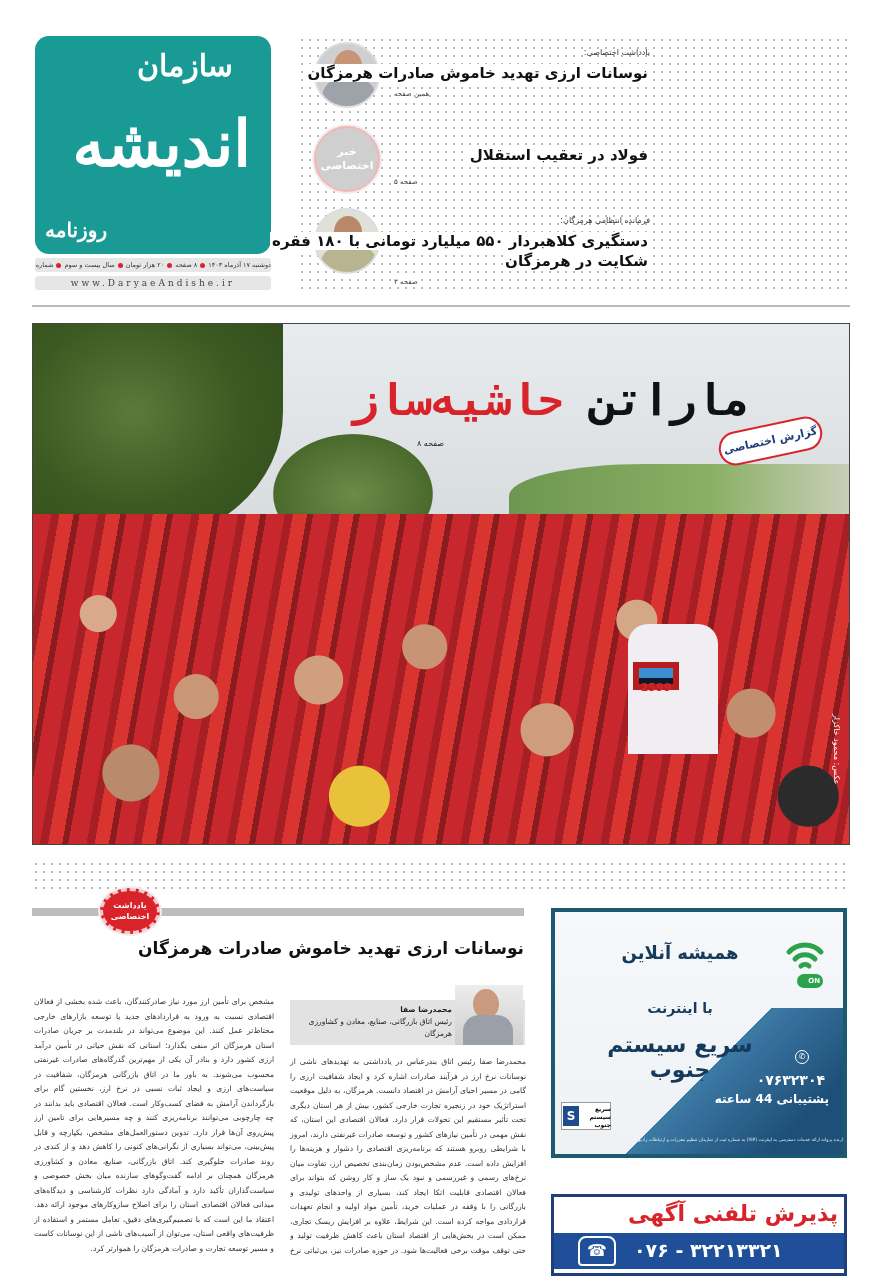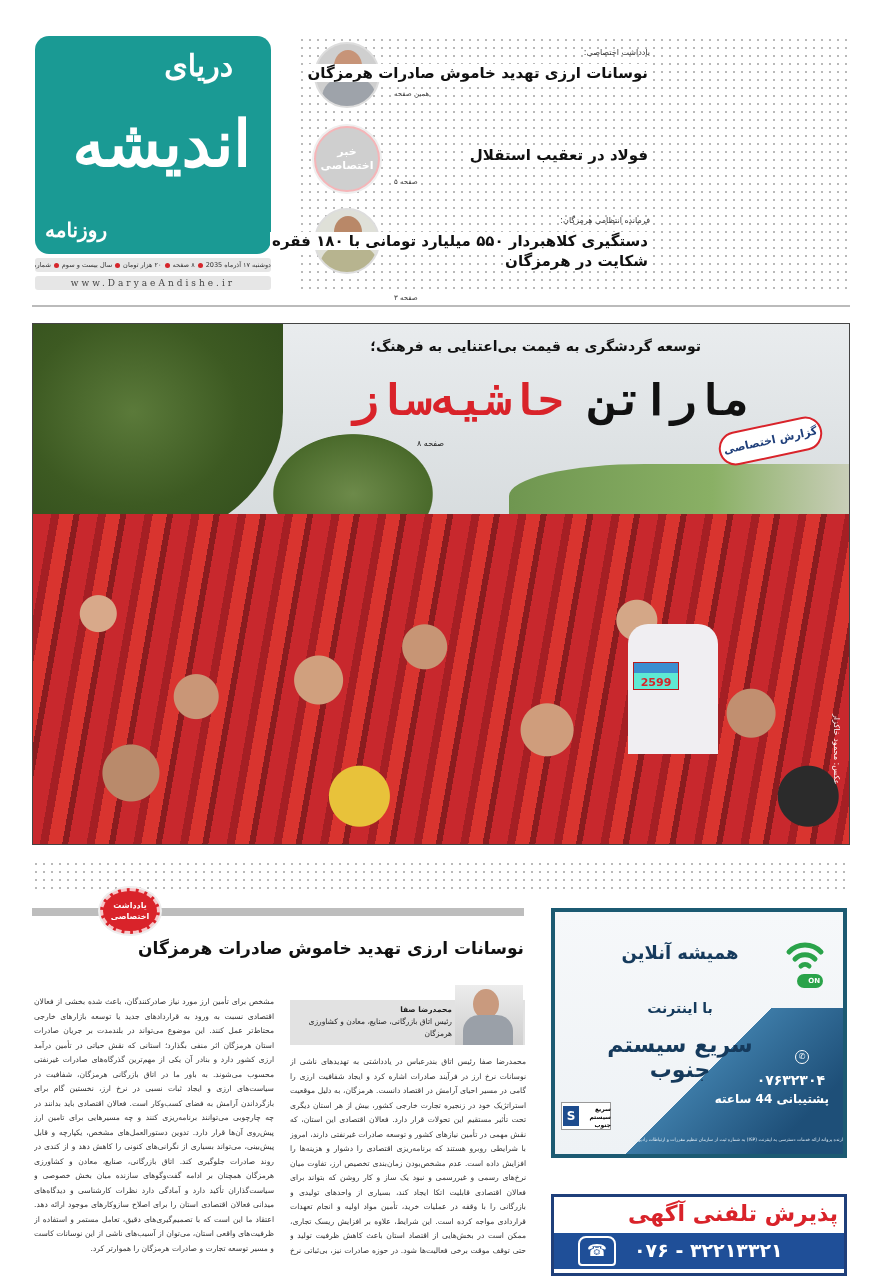--- a/index.html
+++ b/index.html
@@ -60,21 +60,21 @@
       radial-gradient(circle at 48% 40%, #c79575 0 22px, transparent 23px),
       radial-gradient(circle at 63% 65%, #cf9d7c 0 26px, transparent 27px),
       radial-gradient(circle at 74% 32%, #d4a787 0 20px, transparent 21px),
       radial-gradient(circle at 88% 60%, #c18f70 0 24px, transparent 25px),
       radial-gradient(circle at 12% 78%, #b98a6b 0 28px, transparent 29px),
       radial-gradient(circle at 40% 85%, #e8c23a 0 30px, transparent 31px),
       radial-gradient(circle at 95% 85%, #2b2b2b 0 30px, transparent 31px),
       repeating-linear-gradient(100deg, #c8282d 0 18px, #a51f24 18px 26px, #d9342f 26px 40px, #8a1c1f 40px 46px);
   }
   #hero .runner-white { position:absolute; left:595px; top:300px; width:90px; height:130px; background:#f0eef2; border-radius: 20px 20px 0 0; }
-  #hero .bib { position:absolute; left:600px; top:338px; width:46px; height:28px; background:#5eead4; border:1px solid #b91c1c; color:#d6262b; font-size:11px; font-weight:bold; text-align:center; line-height:16px; padding-top:12px; }
+  #hero .bib { position:absolute; left:600px; top:338px; width:46px; height:28px; background:#0f172a; border:6px solid #b91c1c; color:#d6262b; font-size:11px; font-weight:bold; text-align:center; line-height:16px; padding-top:12px; }
   #hero .bib::before { content:""; position:absolute; left:0; top:0; width:100%; height:10px; background:#3b8ed0; }
   #hero .kicker { position:absolute; right:148px; top:14px; font-size:14px; font-weight:bold; color:#111; direction: rtl; white-space: nowrap; }
   #hero .title { position:absolute; right:100px; top:50px; font-size:44px; font-weight:bold; direction: rtl; white-space: nowrap; font-family: Liberation Mono, monospace; }
   #hero .title .red { color:#d9232a; }
   #hero .page { position:absolute; left:384px; top:115px; font-size:8px; color:#222; direction: rtl; }
   #hero .report-badge { position:absolute; left:685px; top:100px; width:105px; height:34px; background:#fff; border:2px solid #d9232a; border-radius:18px; transform: rotate(-12deg); color:#1f3f7a; font-size:11px; font-weight:bold; direction: rtl; text-align:center; line-height:30px; }
   #hero .credit { position:absolute; right:8px; top:390px; writing-mode: vertical-rl; font-size:8px; color:#fff; direction: rtl; }
   
   #sep-dots { left: 32px; top: 860px; width: 818px; height: 34px; }
   
@@ -108,26 +108,26 @@
   #ad-phone { left: 551px; top: 1166px; width: 296px; height: 82px; border: 3px solid #1f3f7a; background: #fff; margin-top: 28px; }
   #ad-phone .title { position:absolute; right:6px; top:4px; font-size:22px; font-weight:bold; color:#d9232a; direction: rtl; white-space: nowrap; }
   #ad-phone .band { position:absolute; left:0; top:36px; width:100%; height:36px; background:#1f4f98; }
   #ad-phone .number { position:absolute; left:80px; top:42px; font-size:19px; font-weight:bold; color:#fff; direction: ltr; white-space: nowrap; letter-spacing: 1px; }
   #ad-phone .tel { position:absolute; left:24px; top:39px; width:38px; height:30px; border:2px solid #fff; border-radius:8px 8px 4px 4px; color:#fff; font-size:16px; text-align:center; line-height:26px; }
 </style>
 </head>
 <body>
 
 <div id="logo" class="abs">
-  <div class="sub">دریای</div>
+  <div class="sub">سازمان</div>
   <div class="main">اندیشه</div>
   <div class="daily">روزنامه</div>
 </div>
 <div id="dateline" class="abs">
-  <span>دوشنبه ۱۷ آذرماه 2035</span><span class="sep"></span><span>۸ صفحه</span><span class="sep"></span><span>۲۰ هزار تومان</span><span class="sep"></span><span>سال بیست و سوم</span><span class="sep"></span><span>شماره ۳۲۵۳</span>
+  <span>دوشنبه ۱۷ آذرماه ۱۴۰۳</span><span class="sep"></span><span>۸ صفحه</span><span class="sep"></span><span>۲۰ هزار تومان</span><span class="sep"></span><span>سال بیست و سوم</span><span class="sep"></span><span>شماره ۳۲۵۳</span>
 </div>
 <div id="website" class="abs">www.DaryaeAndishe.ir</div>
 
 <div id="teasers" class="abs dots">
   <div class="teaser" style="top:0;height:80px;">
     <div class="avatar" style="top:6px;">
       <div style="position:absolute;left:18px;top:6px;width:28px;height:32px;border-radius:50%;background:#c79478;"></div>
       <div style="position:absolute;left:6px;top:34px;width:54px;height:40px;border-radius:20px 20px 0 0;background:#9ea3aa;"></div>
       <div class="ring"></div>
     </div>
@@ -142,35 +142,34 @@
   </div>
   <div class="teaser" style="top:166px;height:92px;">
     <div class="avatar" style="top:6px;background:#dfe0d8;">
       <div style="position:absolute;left:18px;top:6px;width:28px;height:32px;border-radius:50%;background:#b98868;"></div>
       <div style="position:absolute;left:4px;top:36px;width:58px;height:40px;border-radius:20px 20px 0 0;background:#b7b48f;"></div>
       <div class="ring"></div>
     </div>
     <div class="kicker" style="top:14px;">فرمانده انتظامی هرمزگان:</div>
     <div class="head" style="top:30px;">دستگیری کلاهبردار ۵۵۰ میلیارد تومانی با ۱۸۰ فقره</div>
     <div class="head" style="top:50px;">شکایت در هرمزگان</div>
-    <div class="page" style="left:96px;top:92px;">صفحه ۳</div>
+    <div class="page" style="left:96px;top:76px;">صفحه ۳</div>
   </div>
 </div>
 
 <div id="top-rule" class="abs"></div>
 
 <div id="hero" class="abs">
   <div class="sky"></div>
   <div class="trees-left"></div>
   <div class="trees-mid"></div>
   <div class="trees-right"></div>
   <div class="crowd"></div>
   <div class="runner-white"></div>
   <div class="bib">2599</div>
-  <div class="kicker">توسعه گردشگری به قیمت بی‌اعتنایی به فرهنگ؛</div>
   <div class="title">
     <span>ماراتن</span>
     <span class="red">حاشیه‌ساز</span>
   </div>
   <div class="page">صفحه ۸</div>
   <div class="report-badge">گزارش اختصاصی</div>
   <div class="credit">عکس: محمود خاکزار</div>
 </div>
 
 <div id="sep-dots" class="abs dots"></div>

